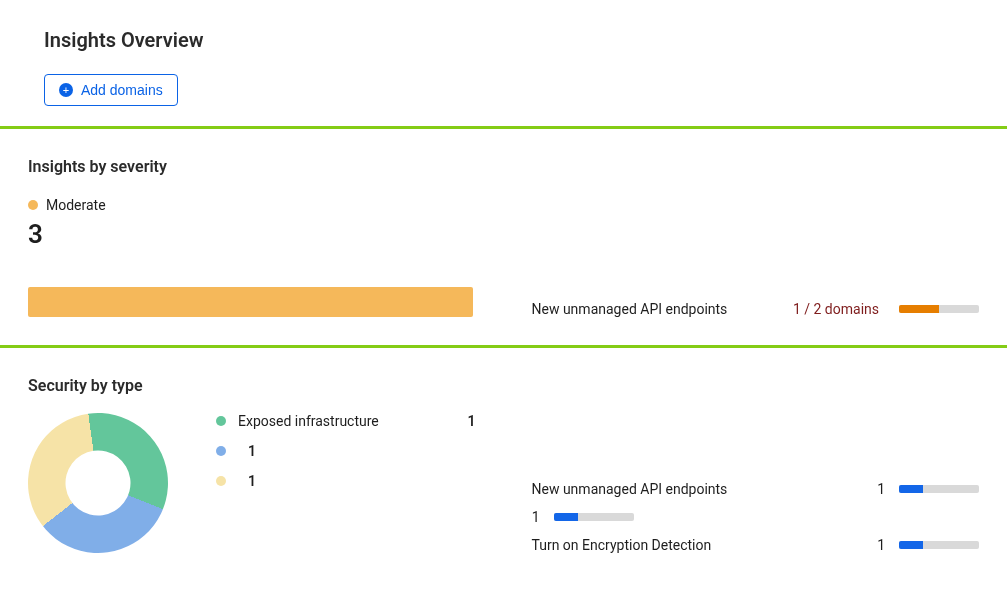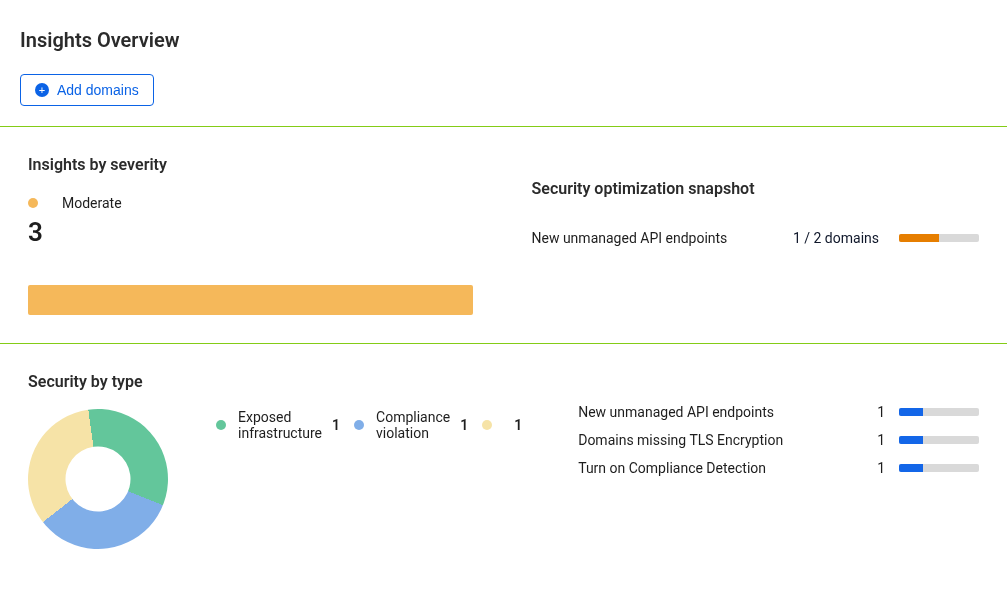--- a/index.html
+++ b/index.html
@@ -3,21 +3,21 @@
   <meta charset="utf-8">
   <style>
     * { box-sizing: border-box; margin: 0; padding: 0; }
     body {
       font-family: -apple-system, BlinkMacSystemFont, "Segoe UI", Roboto, Helvetica, Arial, sans-serif;
       background: #fff;
       color: #1e1e1e;
       width: 1007px;
     }
     .header {
-      padding: 28px 28px 20px 20px;
+      padding: 28px 28px 20px 44px;
     }
     .page-title {
       font-size: 20px;
       font-weight: 600;
       color: #2b2b2b;
       margin-bottom: 22px;
     }
     .add-filter-btn {
       display: inline-flex;
       align-items: center;
@@ -37,36 +37,37 @@
       background: #0B63E6;
       display: inline-flex;
       align-items: center;
       justify-content: center;
       color: #fff;
       font-size: 11px;
       line-height: 1;
     }
     .row {
       display: flex;
-      border-top: 1px solid #84cc16;
+      border-top: 3px solid #84cc16;
+      align-items: flex-end;
     }
     .panel {
       flex: 1;
       padding: 28px;
     }
     .panel-title {
       font-size: 16px;
       font-weight: 600;
       color: #2b2b2b;
       margin-bottom: 18px;
     }
     .legend-line {
       display: flex;
       align-items: center;
-      gap: 24px;
+      gap: 8px;
       font-size: 14px;
       color: #1e1e1e;
       margin-top: 21px;
     }
     .dot {
       width: 10px;
       height: 10px;
       border-radius: 50%;
       flex-shrink: 0;
     }
@@ -86,21 +87,21 @@
       padding-top: 52px;
     }
     .opt-row {
       display: flex;
       align-items: center;
       gap: 20px;
       font-size: 14px;
       margin-top: 32px;
     }
     .opt-label { flex: 1; }
-    .opt-count { color: #0f172a; }
+    .opt-count { color: #7f1d1d; }
     .mini-bar {
       width: 80px;
       height: 8px;
       border-radius: 2px;
       background: #d9d9d9;
       position: relative;
       overflow: hidden;
     }
     .mini-bar-fill {
       position: absolute;
@@ -130,20 +131,21 @@
       position: absolute;
       left: 50%; top: 50%;
       width: 65px; height: 65px;
       background: #fff;
       border-radius: 50%;
       transform: translate(-50%, -50%);
     }
     .type-list {
       flex: 1;
       display: flex;
+      flex-direction: column;
       gap: 14px;
     }
     .type-row {
       display: flex;
       align-items: center;
       font-size: 14px;
     }
     .type-row .dot { margin-right: 12px; }
     .type-label { flex: 1; }
     .type-count { font-weight: 600; min-width: 18px; text-align: right; }
@@ -191,21 +193,20 @@
     <div class="panel-title">Insights by severity</div>
     <div class="legend-line">
       <span class="dot" style="background:#F5B85A"></span>
       <span>Moderate</span>
     </div>
     <div class="big-number">3</div>
     <div class="bar"></div>
   </div>
 
   <div class="panel opt-panel">
-    <div class="panel-title">Security optimization snapshot</div>
     <div id="opt-rows">
         <div class="opt-row">
           <span class="opt-label">New unmanaged API endpoints</span>
           <span class="opt-count">1 / 2 domains</span>
           <span class="mini-bar">
             <span class="mini-bar-fill" style="width:50%;background:#E67E00"></span>
           </span>
         </div>
       </div>
   </div>
@@ -217,49 +218,47 @@
     <div class="donut-wrap">
       <div class="donut"></div>
       <div class="type-list" id="type-list">
           <div class="type-row">
             <span class="dot" style="background:#63C69B"></span>
             <span class="type-label">Exposed infrastructure</span>
             <span class="type-count">1</span>
           </div>
           <div class="type-row">
             <span class="dot" style="background:#80AEE8"></span>
-            <span class="type-label">Compliance violation</span>
             <span class="type-count">1</span>
           </div>
           <div class="type-row">
             <span class="dot" style="background:#F6E3A7"></span>
             <span class="type-count">1</span>
           </div>
         </div>
     </div>
   </div>
 
   <div class="panel">
     <div class="top-list" id="top-list">
         <div class="top-row">
           <span class="top-label">New unmanaged API endpoints</span>
           <span class="top-count">1</span>
           <span class="top-bar">
             <span class="top-bar-fill" style="width:30%"></span>
           </span>
         </div>
         <div class="top-row">
-          <span class="top-label">Domains missing TLS Encryption</span>
           <span class="top-count">1</span>
           <span class="top-bar">
             <span class="top-bar-fill" style="width:30%"></span>
           </span>
         </div>
         <div class="top-row">
-          <span class="top-label">Turn on Compliance Detection</span>
+          <span class="top-label">Turn on Encryption Detection</span>
           <span class="top-count">1</span>
           <span class="top-bar">
             <span class="top-bar-fill" style="width:30%"></span>
           </span>
         </div>
       </div>
   </div>
 </div>
 
 </body></html>

